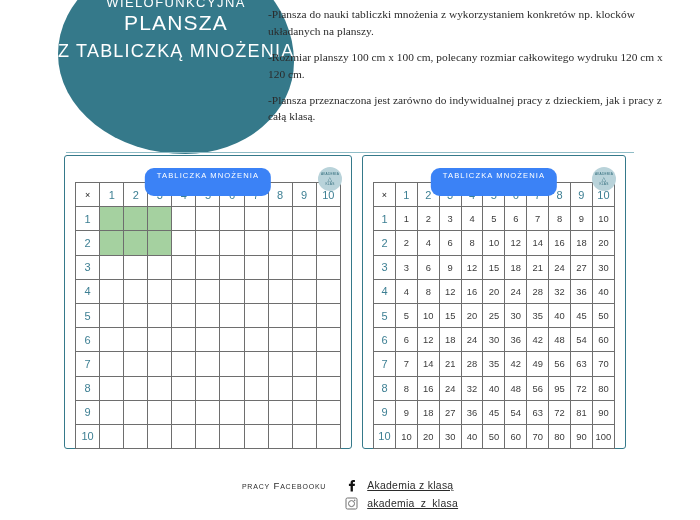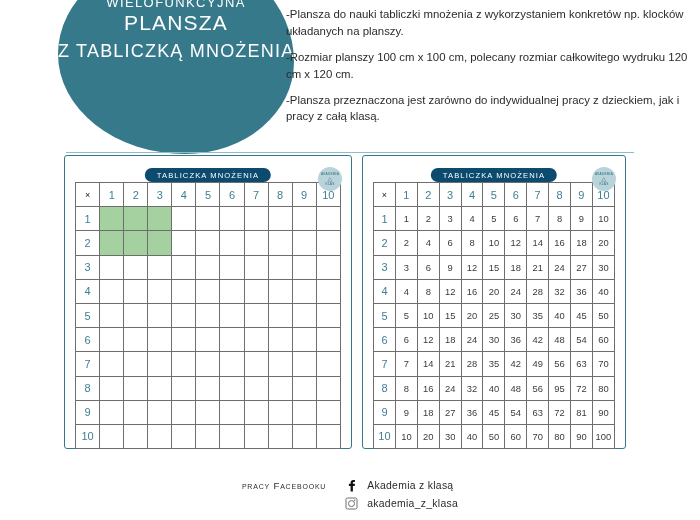--- a/index.html
+++ b/index.html
@@ -39,25 +39,26 @@
     position: absolute;
     top: -4px; left: 0; right: 0;
     white-space: nowrap;
   }
   .blob-line1 { display:block; font-size: 21px; font-weight: 400; margin-top: 10px; }
   .blob-line2 { display:block; font-size: 18px; font-weight: 400; white-space: nowrap; }
 
   
   .intro {
     position: absolute;
-    left: 286px; top: 6px;
+    left: 268px; top: 6px;
     width: 412px;
     color: #2b2b2b;
     font-size: 11.4px;
     line-height: 1.48;
+    font-family: Liberation Serif, serif;
   }
   .intro p { margin-bottom: 9px; }
   .intro p:last-child { margin-bottom: 0; }
 
   
   .divider {
     position: absolute;
     left: 66px; top: 152px;
     width: 568px; height: 1px;
     background: #8fbcc6;
@@ -72,25 +73,25 @@
     background: #ffffff;
     padding: 26px 10px 12px 10px;
   }
   .panel-left  { width: 288px; height: 294px; }
   .panel-right { width: 264px; height: 294px; }
 
   .panel-badge {
     position: absolute;
     top: 12px; left: 50%;
     transform: translateX(-50%);
-    background: #0c4a6e;
+    background: #3b82f6;
     color: #fff;
     font-size: 7.6px;
     letter-spacing: 1.1px;
-    padding: 3px 12px 2px;
+    padding: 3px 12px 16px;
     border-radius: 9px;
     white-space: nowrap;
   }
   .panel-logo {
     position: absolute;
     top: 11px; right: 9px;
     width: 24px; height: 24px;
     border-radius: 50%;
     background: #b9d3da;
     color: #2f6b7a;
@@ -132,21 +133,21 @@
   .foot-label {
     text-align: right;
     color: #2b2b2b;
     font-size: 9.6px;
     letter-spacing: .8px;
     line-height: 1.62;
     font-variant: small-caps;
   }
   .handles { display: flex; flex-direction: column; gap: 4px; }
   .handle-row { display: flex; align-items: center; gap: 9px; }
-  .handle-row .hname { font-size: 10.4px; color: #2b2b2b; letter-spacing: .3px; }
+  .handle-row .hname { font-size: 10.4px; color: #2b2b2b; letter-spacing: .3px; text-decoration: underline; }
   .ic { width: 14px; height: 14px; display: flex; align-items: center; justify-content: center; flex: none; }
   .ic svg { display: block; }
 </style>
 </head>
 <body>
 
 <div class="page">
 
   <div class="blob-wrap">
     <div class="blob"></div>

